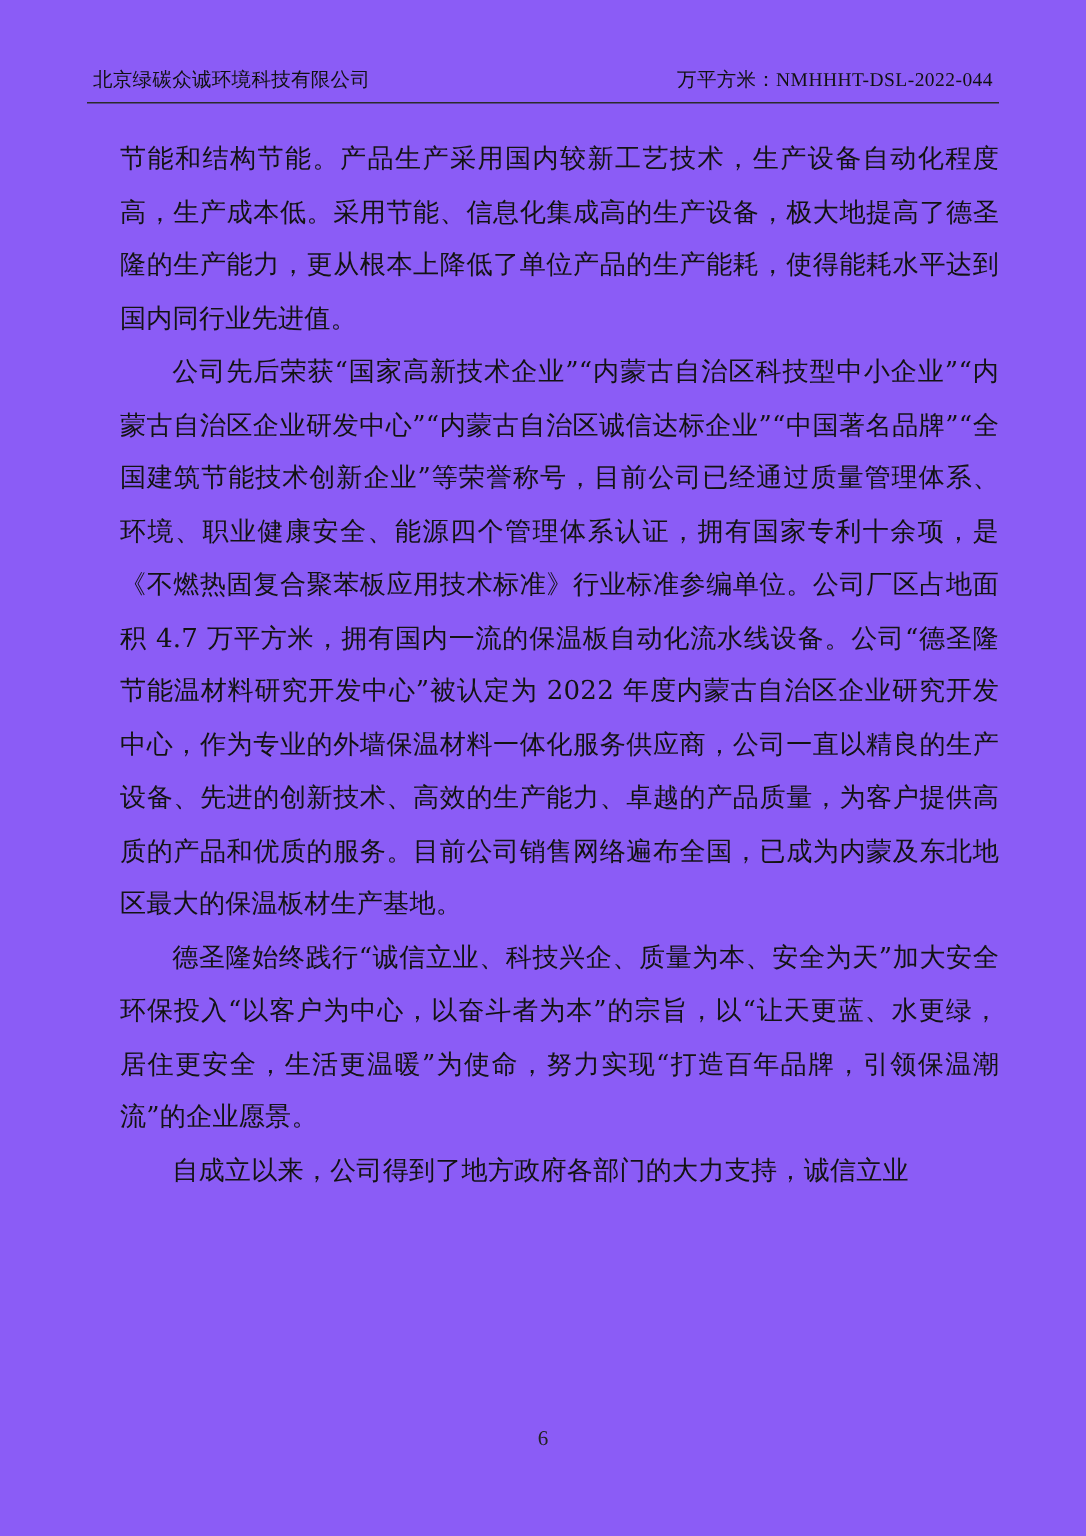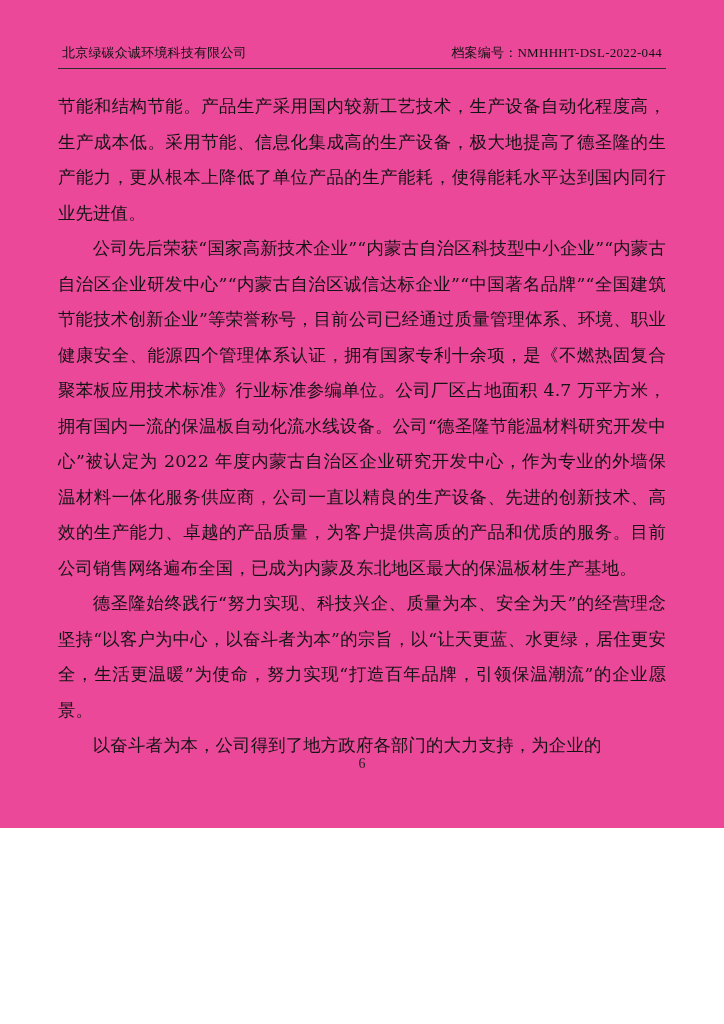--- a/index.html
+++ b/index.html
@@ -10,25 +10,25 @@
   body {
     width: 724px;
     height: 1024px;
     font-family: "DejaVu Serif", "Liberation Serif", serif;
     color: #1a1a1a;
     position: relative;
     overflow: hidden;
   }
   .page {
     width: 724px;
-    height: 828px;
+    height: 1024px;
     box-sizing: border-box;
     padding: 44px 58px 0 58px;
     position: relative;
-    background: #ec4899;
+    background: #8b5cf6;
   }
   .header {
     display: flex;
     justify-content: space-between;
     align-items: flex-end;
     font-size: 13.5px;
     letter-spacing: 0.2px;
     padding: 0 4px 6px 4px;
     border-bottom: 1.2px solid #2b2b2b;
     color: #111;
@@ -46,20 +46,21 @@
     letter-spacing: 0.3px;
   }
   .body-text {
     margin-top: 20px;
     font-size: 17.4px;
     line-height: 35.5px;
     text-align: justify;
     text-justify: inter-ideograph;
     color: #131313;
     letter-spacing: 0.15px;
+    margin-left: 22px;
   }
   .body-text p {
     margin: 0 0 0 0;
   }
   .indent {
     text-indent: 2em;
   }
   .page-number {
     position: absolute;
     bottom: 56px;
@@ -72,26 +73,26 @@
   }
 </style>
 </head>
 <body>
 
 <div class="page">
 
   <div class="header">
     <div class="header-left">北京绿碳众诚环境科技有限公司</div>
     <div class="header-right">
-      <span>档案编号：</span><span class="code">NMHHHT-DSL-2022-044</span>
+      <span>万平方米：</span><span class="code">NMHHHT-DSL-2022-044</span>
     </div>
   </div>
 
   <div class="body-text">
     <p>节能和结构节能。产品生产采用国内较新工艺技术，生产设备自动化程度高，生产成本低。采用节能、信息化集成高的生产设备，极大地提高了德圣隆的生产能力，更从根本上降低了单位产品的生产能耗，使得能耗水平达到国内同行业先进值。</p>
     <p class="indent">公司先后荣获“国家高新技术企业”“内蒙古自治区科技型中小企业”“内蒙古自治区企业研发中心”“内蒙古自治区诚信达标企业”“中国著名品牌”“全国建筑节能技术创新企业”等荣誉称号，目前公司已经通过质量管理体系、环境、职业健康安全、能源四个管理体系认证，拥有国家专利十余项，是《不燃热固复合聚苯板应用技术标准》行业标准参编单位。公司厂区占地面积 4.7 万平方米，拥有国内一流的保温板自动化流水线设备。公司“德圣隆节能温材料研究开发中心”被认定为 2022 年度内蒙古自治区企业研究开发中心，作为专业的外墙保温材料一体化服务供应商，公司一直以精良的生产设备、先进的创新技术、高效的生产能力、卓越的产品质量，为客户提供高质的产品和优质的服务。目前公司销售网络遍布全国，已成为内蒙及东北地区最大的保温板材生产基地。</p>
-    <p class="indent">德圣隆始终践行“努力实现、科技兴企、质量为本、安全为天”的经营理念坚持“以客户为中心，以奋斗者为本”的宗旨，以“让天更蓝、水更绿，居住更安全，生活更温暖”为使命，努力实现“打造百年品牌，引领保温潮流”的企业愿景。</p>
-    <p class="indent">以奋斗者为本，公司得到了地方政府各部门的大力支持，为企业的</p>
+    <p class="indent">德圣隆始终践行“诚信立业、科技兴企、质量为本、安全为天”加大安全环保投入“以客户为中心，以奋斗者为本”的宗旨，以“让天更蓝、水更绿，居住更安全，生活更温暖”为使命，努力实现“打造百年品牌，引领保温潮流”的企业愿景。</p>
+    <p class="indent">自成立以来，公司得到了地方政府各部门的大力支持，诚信立业</p>
   </div>
 
   <div class="page-number">6</div>
 
 </div>
 
 </body></html>

